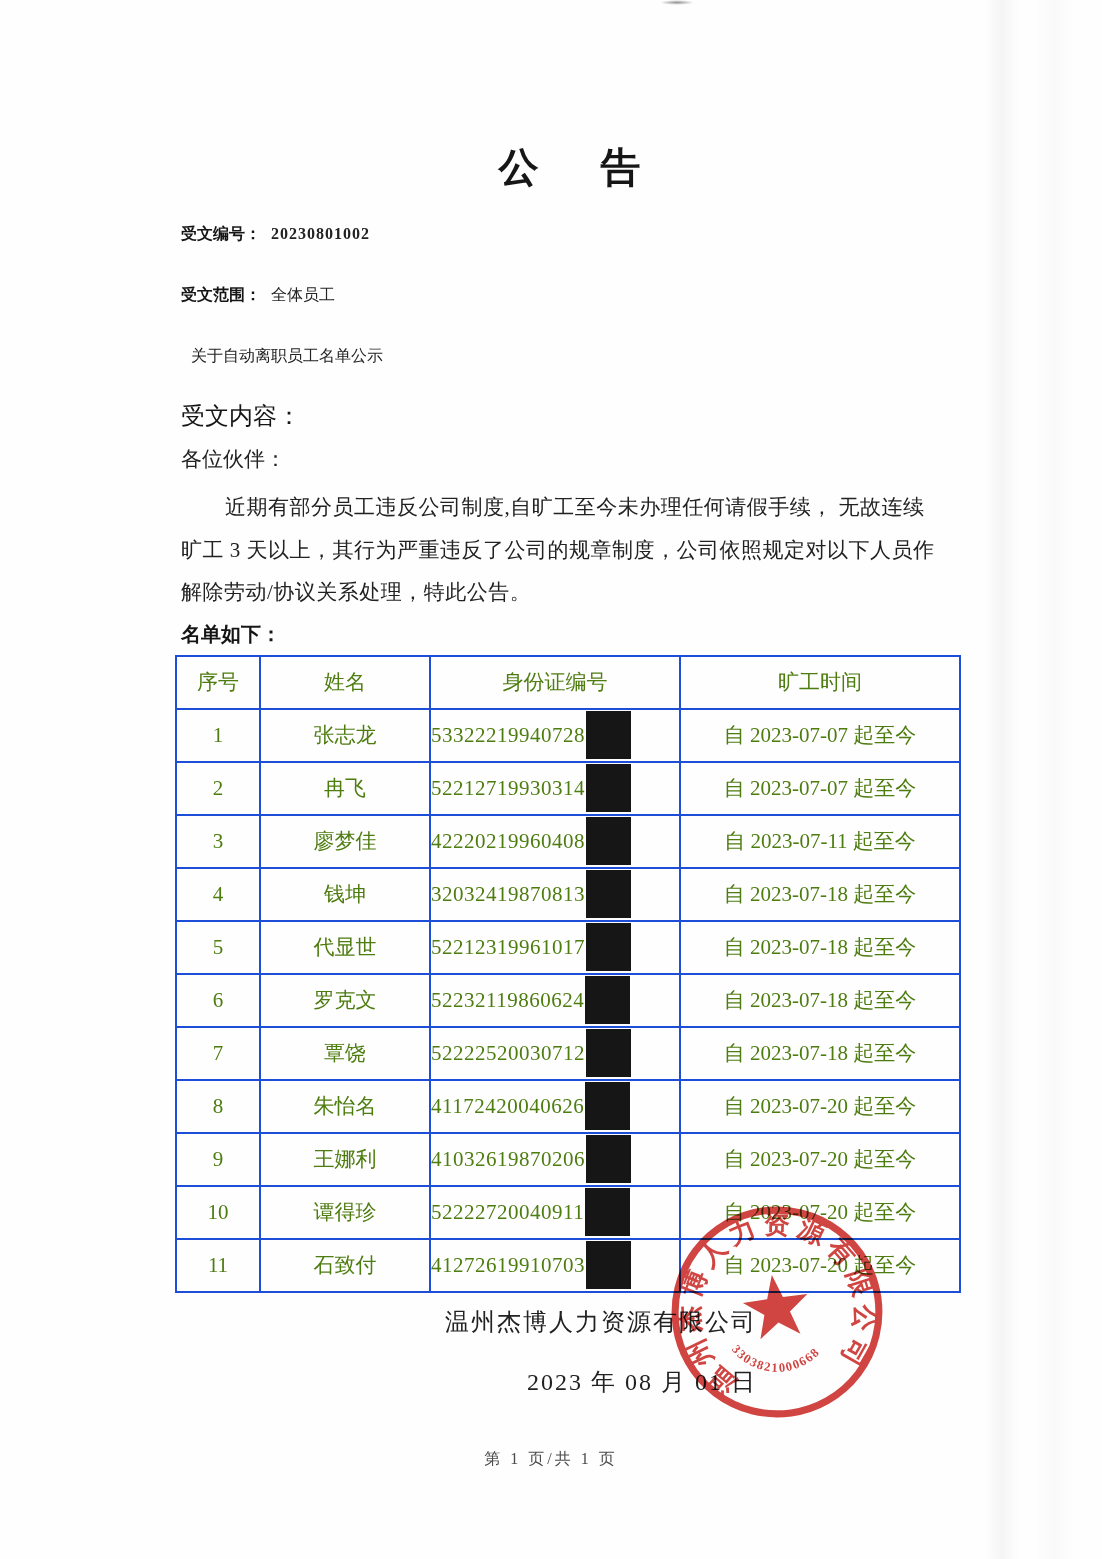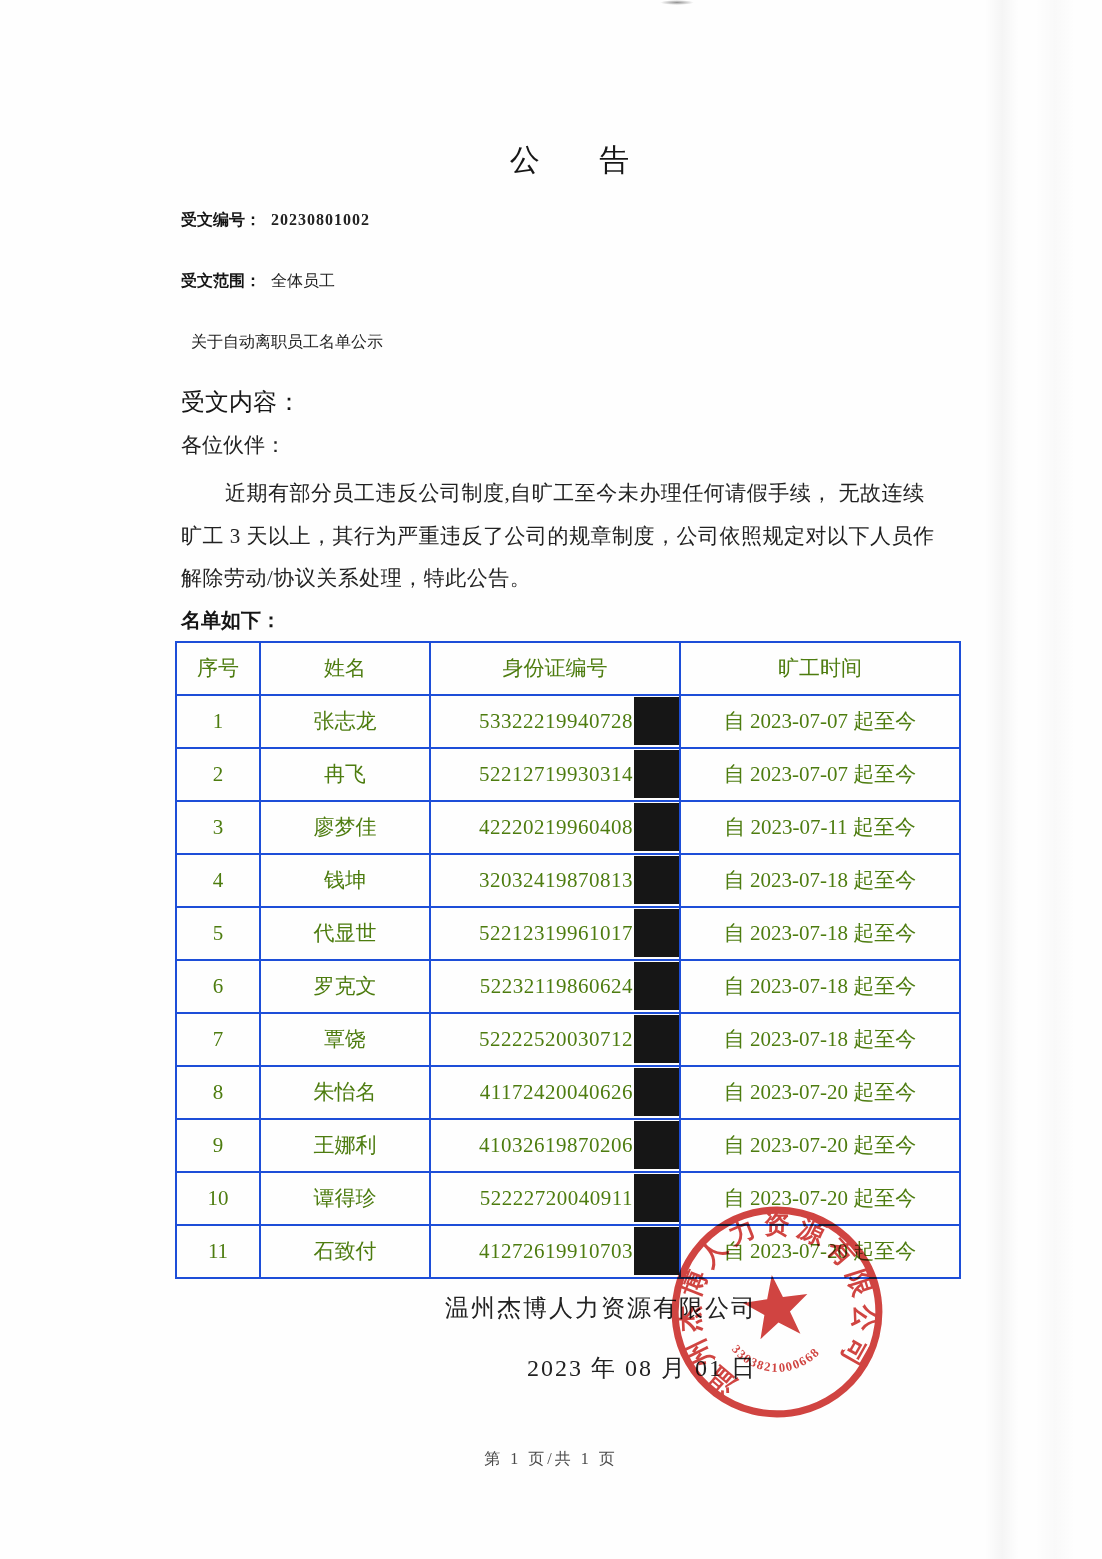--- a/index.html
+++ b/index.html
@@ -28,22 +28,22 @@
     position: absolute; left: 660px; top: 0; width: 34px; height: 5px;
     background: radial-gradient(ellipse at center, rgba(60,60,60,0.55), rgba(60,60,60,0) 70%);
     border-radius: 50%;
   }
 
   .doc { position: absolute; left: 0; top: 0; width: 1102px; padding: 0 144px 0 181px; }
 
   .title {
     margin-top: 140px;
     text-align: center;
-    font-size: 30px;
-    font-weight: normal;
+    font-size: 40px;
+    font-weight: bold;
     letter-spacing: 26px;
     color: #161616;
     padding-left: 26px; 
   }
 
   .meta { margin-top: 22px; }
   .meta-row { height: 61px; line-height: 34px; font-size: 16px; display: flex; }
   .meta-label { font-weight: bold; color: #151515; }
   .meta-value { margin-left: 10px; color: #222; }
   .meta-row.bold-value .meta-value { font-weight: bold; letter-spacing: 1px; }
@@ -71,21 +71,21 @@
     vertical-align: middle;
     font-weight: normal;
     color: #4d7c0f;
   }
   table.roster th { height: 53px; font-size: 21px; }
   table.roster td { height: 53px; font-size: 21px; }
   col.c-no { width: 84px; }
   col.c-name { width: 170px; }
   col.c-id { width: 250px; }
   col.c-period { width: 280px; }
-  td.cell-id .id-wrap { display: flex; align-items: center; justify-content: flex-end; padding-left: 16px; }
+  td.cell-id .id-wrap { display: flex; align-items: center; justify-content: flex-start; }
   td.cell-id .idnum { font-size: 21px; letter-spacing: 0.5px; white-space: nowrap; }
   .redact { display: inline-block; width: 45px; height: 48px; background: #161616; margin-left: 1px; }
 
   .signature { text-align: right; padding-right: 201px; margin-top: 12px; }
   .sig-company { font-size: 24px; letter-spacing: 2px; color: #222; line-height: 34px; }
   .sig-date { font-size: 24px; letter-spacing: 2px; color: #222; line-height: 34px; margin-top: 26px; }
 
   .footer {
     position: absolute; left: 0; top: 1449px; width: 1102px;
     text-align: center; font-size: 16px; color: #4a4a4a; letter-spacing: 3px;

